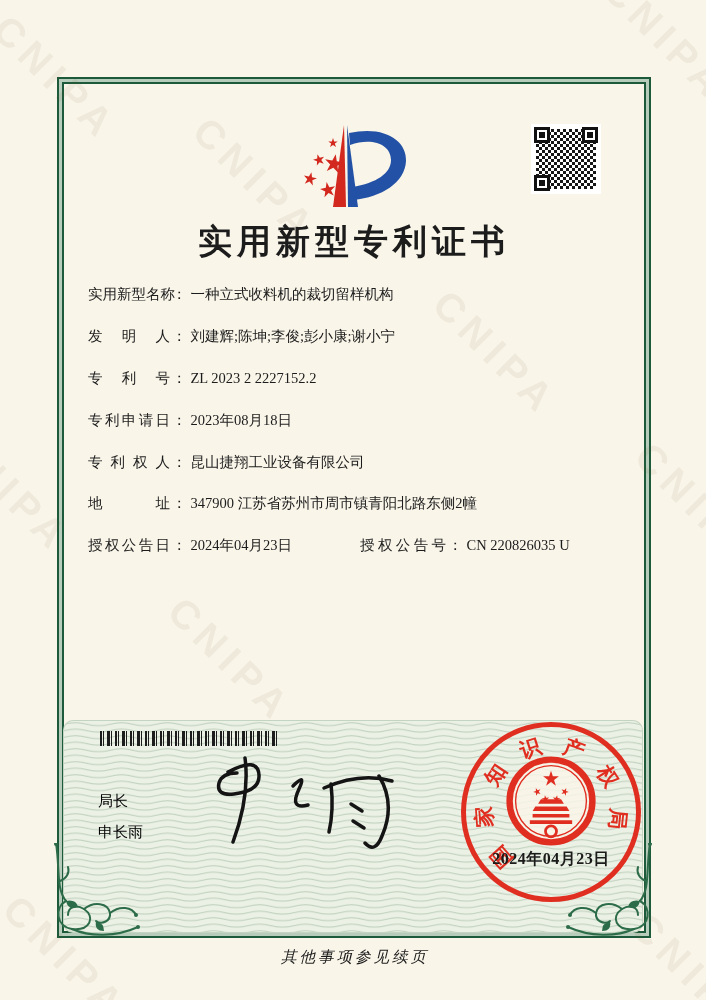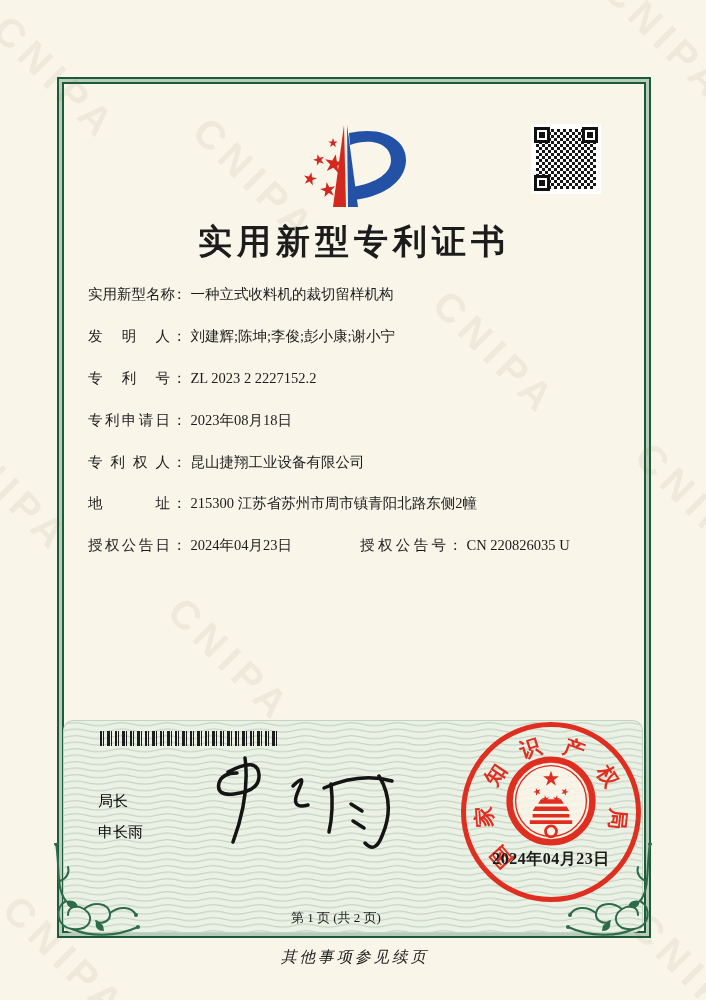--- a/index.html
+++ b/index.html
@@ -155,21 +155,21 @@
         <span>专</span>
         <span>利</span>
         <span>权</span>
         <span>人</span>
       </span><span class="fcolon">：</span><span>昆山捷翔工业设备有限公司</span>
   </div>
   <div class="frow" style="top:494px">
     <span class="justify-chars">
         <span>地</span>
         <span>址</span>
-      </span><span class="fcolon">：</span><span>215300 江苏省苏州市周市镇青阳北路东侧2幢</span>
+      </span><span class="fcolon">：</span><span>347900 江苏省苏州市周市镇青阳北路东侧2幢</span>
   </div>
   <div class="frow" style="top:536px">
     <span class="justify-chars">
         <span>授</span>
         <span>权</span>
         <span>公</span>
         <span>告</span>
         <span>日</span>
       </span><span class="fcolon">：</span><span>2024年04月23日</span>
     <span class="grant2">
@@ -275,16 +275,15 @@
     </g>
     <g fill="#2d6c49">
       <circle cx="6" cy="1" r="2"></circle>
         <circle cx="88" cy="84" r="2"></circle>
         <circle cx="86" cy="72" r="2"></circle>
       <path d="M16 58 q10 -2 12 6 q-10 4 -12 -6z"></path>
       <path d="M46 78 q8 2 8 10 q-10 0 -8 -10z"></path>
     </g>
   </svg>
 
-  <div class="page-info">第 1 页 (共 2 页)</div>
   <div class="continuation">其他事项参见续页</div>
 
 </div>
 
 </body></html>

